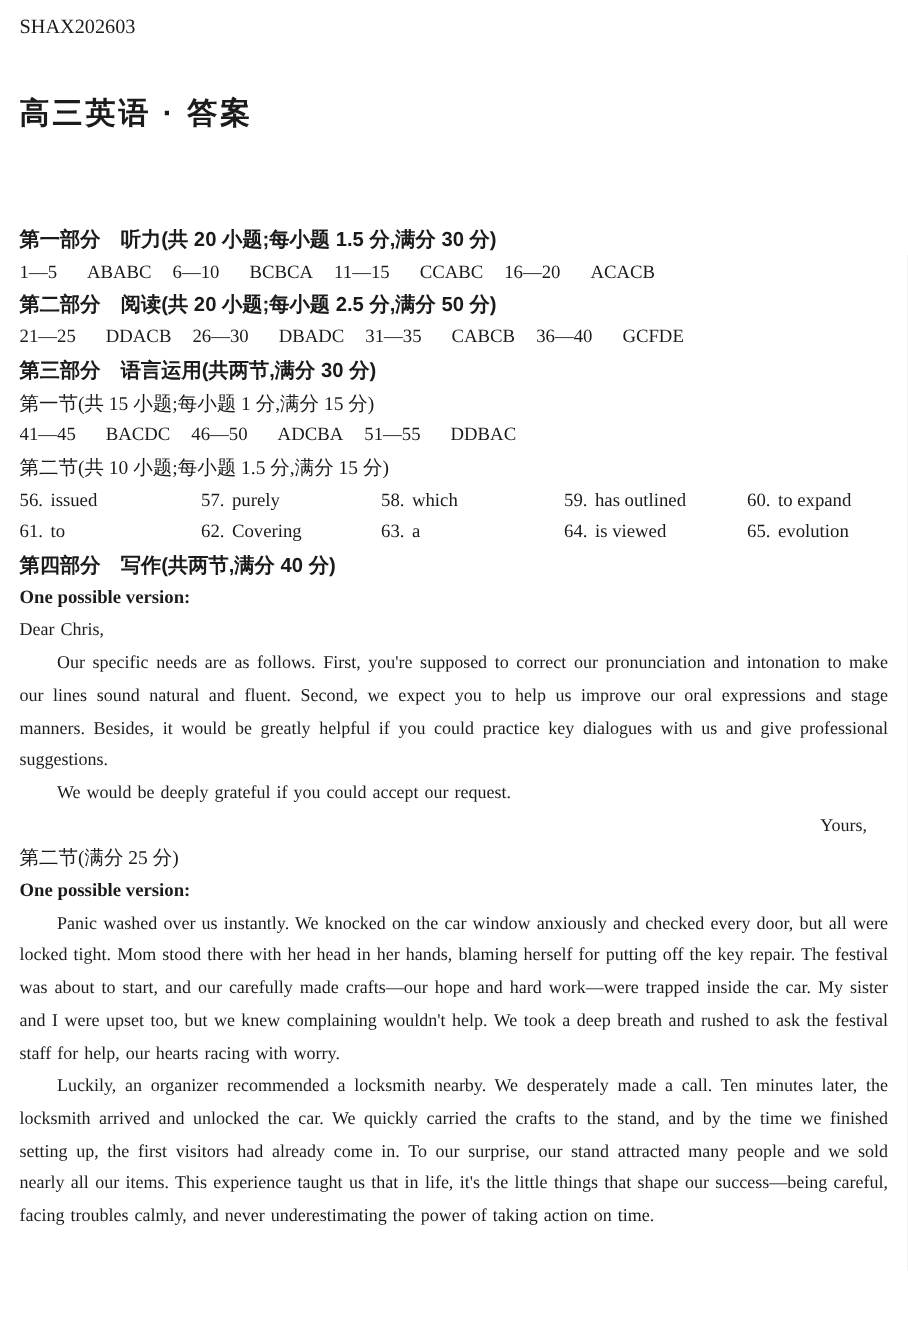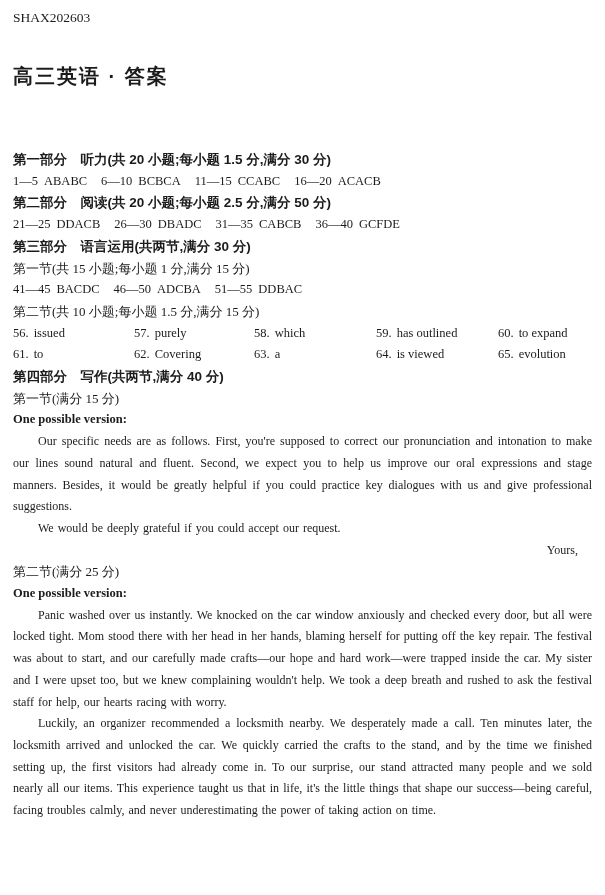--- a/index.html
+++ b/index.html
@@ -37,21 +37,21 @@
   .cn-sub {
     font-size: 13px;
     line-height: 21.7px;
   }
   .answers-row {
     display: flex;
     gap: 14px;
     font-size: 12.5px;
     line-height: 21.7px;
   }
-  .answer-group { display: flex; gap: 6px; white-space: nowrap; }
+  .answer-group { display: flex; gap: 20px; white-space: nowrap; }
   .grammar-grid {
     display: grid;
     grid-template-columns: 121px 120px 122px 122px auto;
     font-size: 12.5px;
     line-height: 21.7px;
   }
   .grammar-cell { display: flex; gap: 5px; white-space: nowrap; }
   .bold-label {
     font-weight: bold;
     font-size: 12.5px;
@@ -177,23 +177,23 @@
         <span>64.</span>
         <span>is viewed</span>
       </span>
       <span class="grammar-cell">
         <span>65.</span>
         <span>evolution</span>
       </span>
     </div>
 
     <div class="part-heading">第四部分　写作(共两节,满分 40 分)</div>
-    <div class="cn-sub">第一节(满分 15 分)</div>
     <div class="bold-label">One possible version:</div>
 
+    <div class="en-line">Dear Chris,</div>
     <p class="para">Our specific needs are as follows. First, you're supposed to correct our pronunciation and intonation to make our lines sound natural and fluent. Second, we expect you to help us improve our oral expressions and stage manners. Besides, it would be greatly helpful if you could practice key dialogues with us and give professional suggestions.</p>
     <p class="para">We would be deeply grateful if you could accept our request.</p>
     <div class="closing-line">Yours,</div>
 
     <div class="cn-sub">第二节(满分 25 分)</div>
     <div class="bold-label">One possible version:</div>
     <p class="para">Panic washed over us instantly. We knocked on the car window anxiously and checked every door, but all were locked tight. Mom stood there with her head in her hands, blaming herself for putting off the key repair. The festival was about to start, and our carefully made crafts—our hope and hard work—were trapped inside the car. My sister and I were upset too, but we knew complaining wouldn't help. We took a deep breath and rushed to ask the festival staff for help, our hearts racing with worry.</p>
     <p class="para">Luckily, an organizer recommended a locksmith nearby. We desperately made a call. Ten minutes later, the locksmith arrived and unlocked the car. We quickly carried the crafts to the stand, and by the time we finished setting up, the first visitors had already come in. To our surprise, our stand attracted many people and we sold nearly all our items. This experience taught us that in life, it's the little things that shape our success—being careful, facing troubles calmly, and never underestimating the power of taking action on time.</p>
 
   </div>

